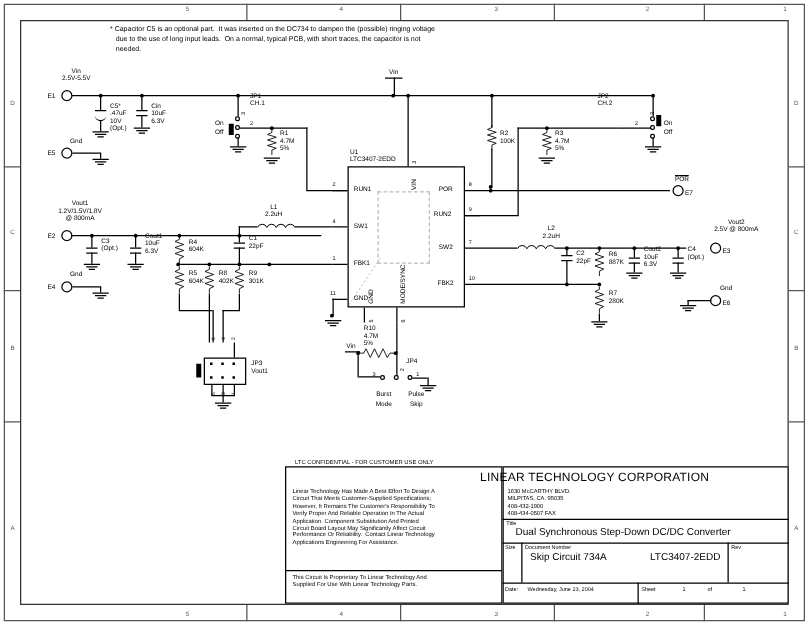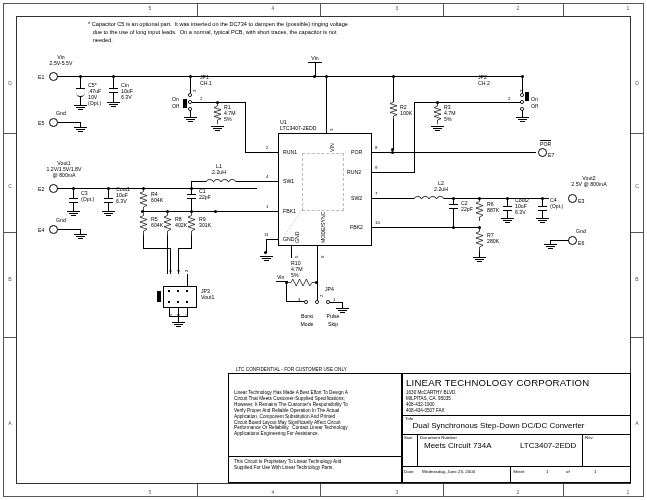--- a/index.html
+++ b/index.html
@@ -516,37 +516,37 @@
 Verify Proper And Reliable Operation In The Actual
 Application. Component Substitution And Printed
 Circuit Board Layout May Significantly Affect Circuit
 Performance Or Reliability.  Contact Linear Technology
 Applications Engineering For Assistance.</div>
   <div class="abs" style="left:228px;top:456px;width:174px;height:1px;background:#000;"></div>
   <div class="abs cn-body" style="left:234px;top:459px;width:164px;white-space:pre;">This Circuit Is Proprietary To Linear Technology And
 Supplied For Use With Linear Technology Parts.</div>
 
   <div class="abs tb" style="left:402px;top:373px;width:229px;height:110px;"></div>
-  <div class="abs hdr-big" style="left:406px;top:377px;">LINEAR TECHNOLOGY CORPORATION</div>
+  <div class="abs hdr-big" style="left:384px;top:377px;">LINEAR TECHNOLOGY CORPORATION</div>
   <div class="abs hdr-sm" style="left:406px;top:390px;">1630 McCARTHY BLVD.</div>
   <div class="abs hdr-sm" style="left:406px;top:396px;">MILPITAS, CA. 95035</div>
   <div class="abs hdr-sm" style="left:406px;top:402px;">408-432-1900</div>
   <div class="abs hdr-sm" style="left:406px;top:408px;">408-434-0507 FAX</div>
 
   <div class="abs" style="left:402px;top:415px;width:229px;height:1px;background:#000;"></div>
   <div class="abs tbl" style="left:405px;top:416px;">Title</div>
   <div class="abs hdr-mid ctr" style="left:402px;top:421px;width:193px;">Dual Synchronous Step-Down DC/DC Converter</div>
 
   <div class="abs" style="left:402px;top:434px;width:229px;height:1px;background:#000;"></div>
   <div class="abs" style="left:417px;top:434px;width:1px;height:32px;background:#000;"></div>
   <div class="abs" style="left:582px;top:434px;width:1px;height:32px;background:#000;"></div>
   <div class="abs tbl" style="left:404px;top:435px;">Size</div>
   <div class="abs tbl ctr" style="left:402px;top:444px;width:16px;"></div>
   <div class="abs tbl" style="left:420px;top:435px;">Document Number</div>
-  <div class="abs hdr-mid" style="left:424px;top:441px;">Meets Circuit 734A</div>
+  <div class="abs hdr-mid" style="left:424px;top:441px;">Skip Circuit 734A</div>
   <div class="abs hdr-mid" style="left:520px;top:441px;">LTC3407-2EDD</div>
   <div class="abs tbl" style="left:585px;top:435px;">Rev</div>
   <div class="abs tbl ctr" style="left:582px;top:446px;width:49px;"></div>
 
   <div class="abs" style="left:402px;top:466px;width:229px;height:1px;background:#000;"></div>
   <div class="abs" style="left:510px;top:466px;width:1px;height:17px;background:#000;"></div>
   <div class="abs tbl" style="left:404px;top:469px;">Date:</div>
   <div class="abs tbl" style="left:422px;top:469px;">Wednesday, June 23, 2004</div>
   <div class="abs tbl" style="left:513px;top:469px;">Sheet</div>
   <div class="abs tbl" style="left:546px;top:469px;">1</div>

